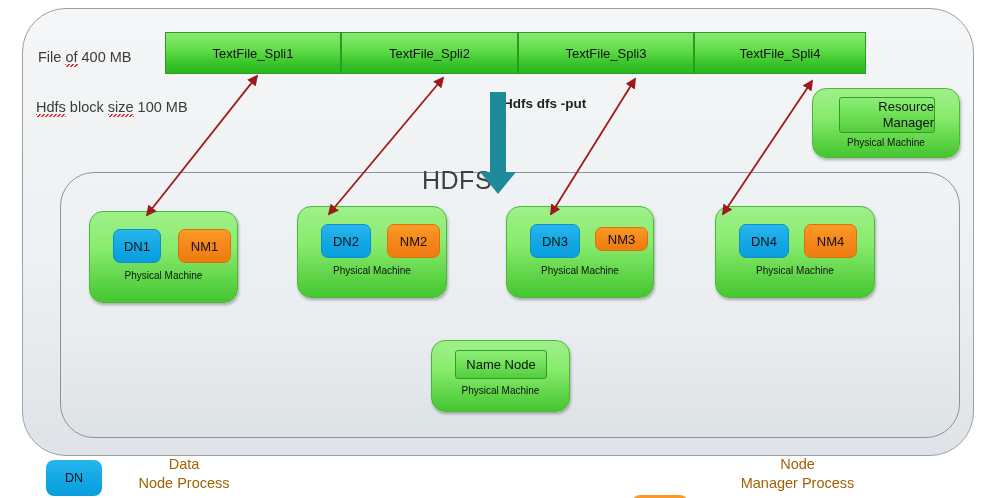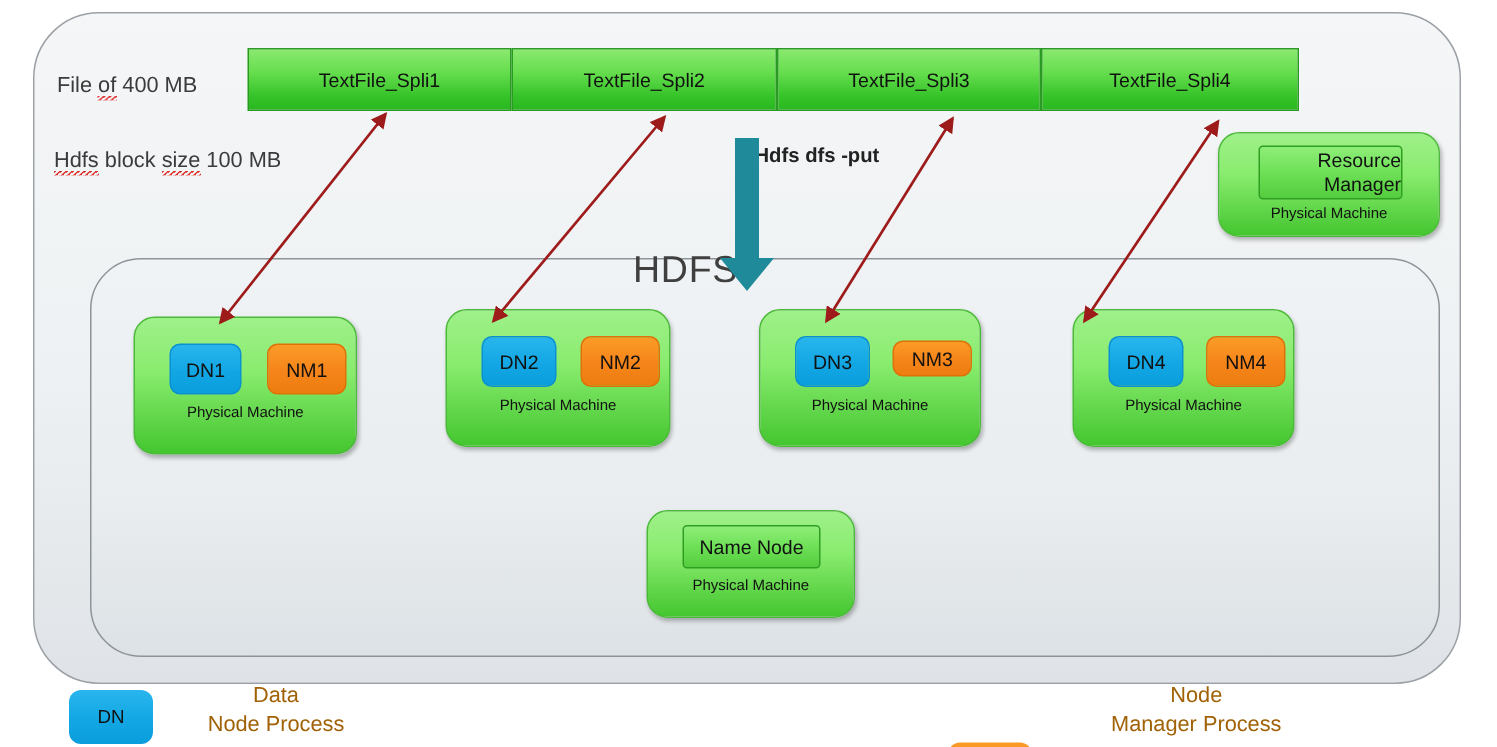--- a/index.html
+++ b/index.html
@@ -222,21 +222,21 @@
     <div class="chip nm" style="left:77px; top:17px; width:53px; height:34px;">NM2</div>
     <div class="machine-caption" style="top:58px;">Physical Machine</div>
   </div>
 
   <div class="machine" style="left:506px; top:206px; width:148px; height:92px;">
     <div class="chip dn" style="left:11px; top:17px; width:50px; height:34px;">DN3</div>
     <div class="chip nm" style="left:76px; top:20px; width:53px; height:24px;">NM3</div>
     <div class="machine-caption" style="top:58px;">Physical Machine</div>
   </div>
 
-  <div class="machine" style="left:715px; top:206px; width:148px; height:92px;">
+  <div class="machine" style="left:715px; top:206px; width:160px; height:92px;">
     <div class="chip dn" style="left:11px; top:17px; width:50px; height:34px;">DN4</div>
     <div class="chip nm" style="left:76px; top:17px; width:53px; height:34px;">NM4</div>
     <div class="machine-caption" style="top:58px;">Physical Machine</div>
   </div>
 
   <div class="machine" style="left:431px; top:340px; width:139px; height:72px;">
     <div class="inner-rect" style="left:23px; top:9px; width:92px; height:29px;">Name Node</div>
     <div class="machine-caption" style="top:44px;">Physical Machine</div>
   </div>
 

